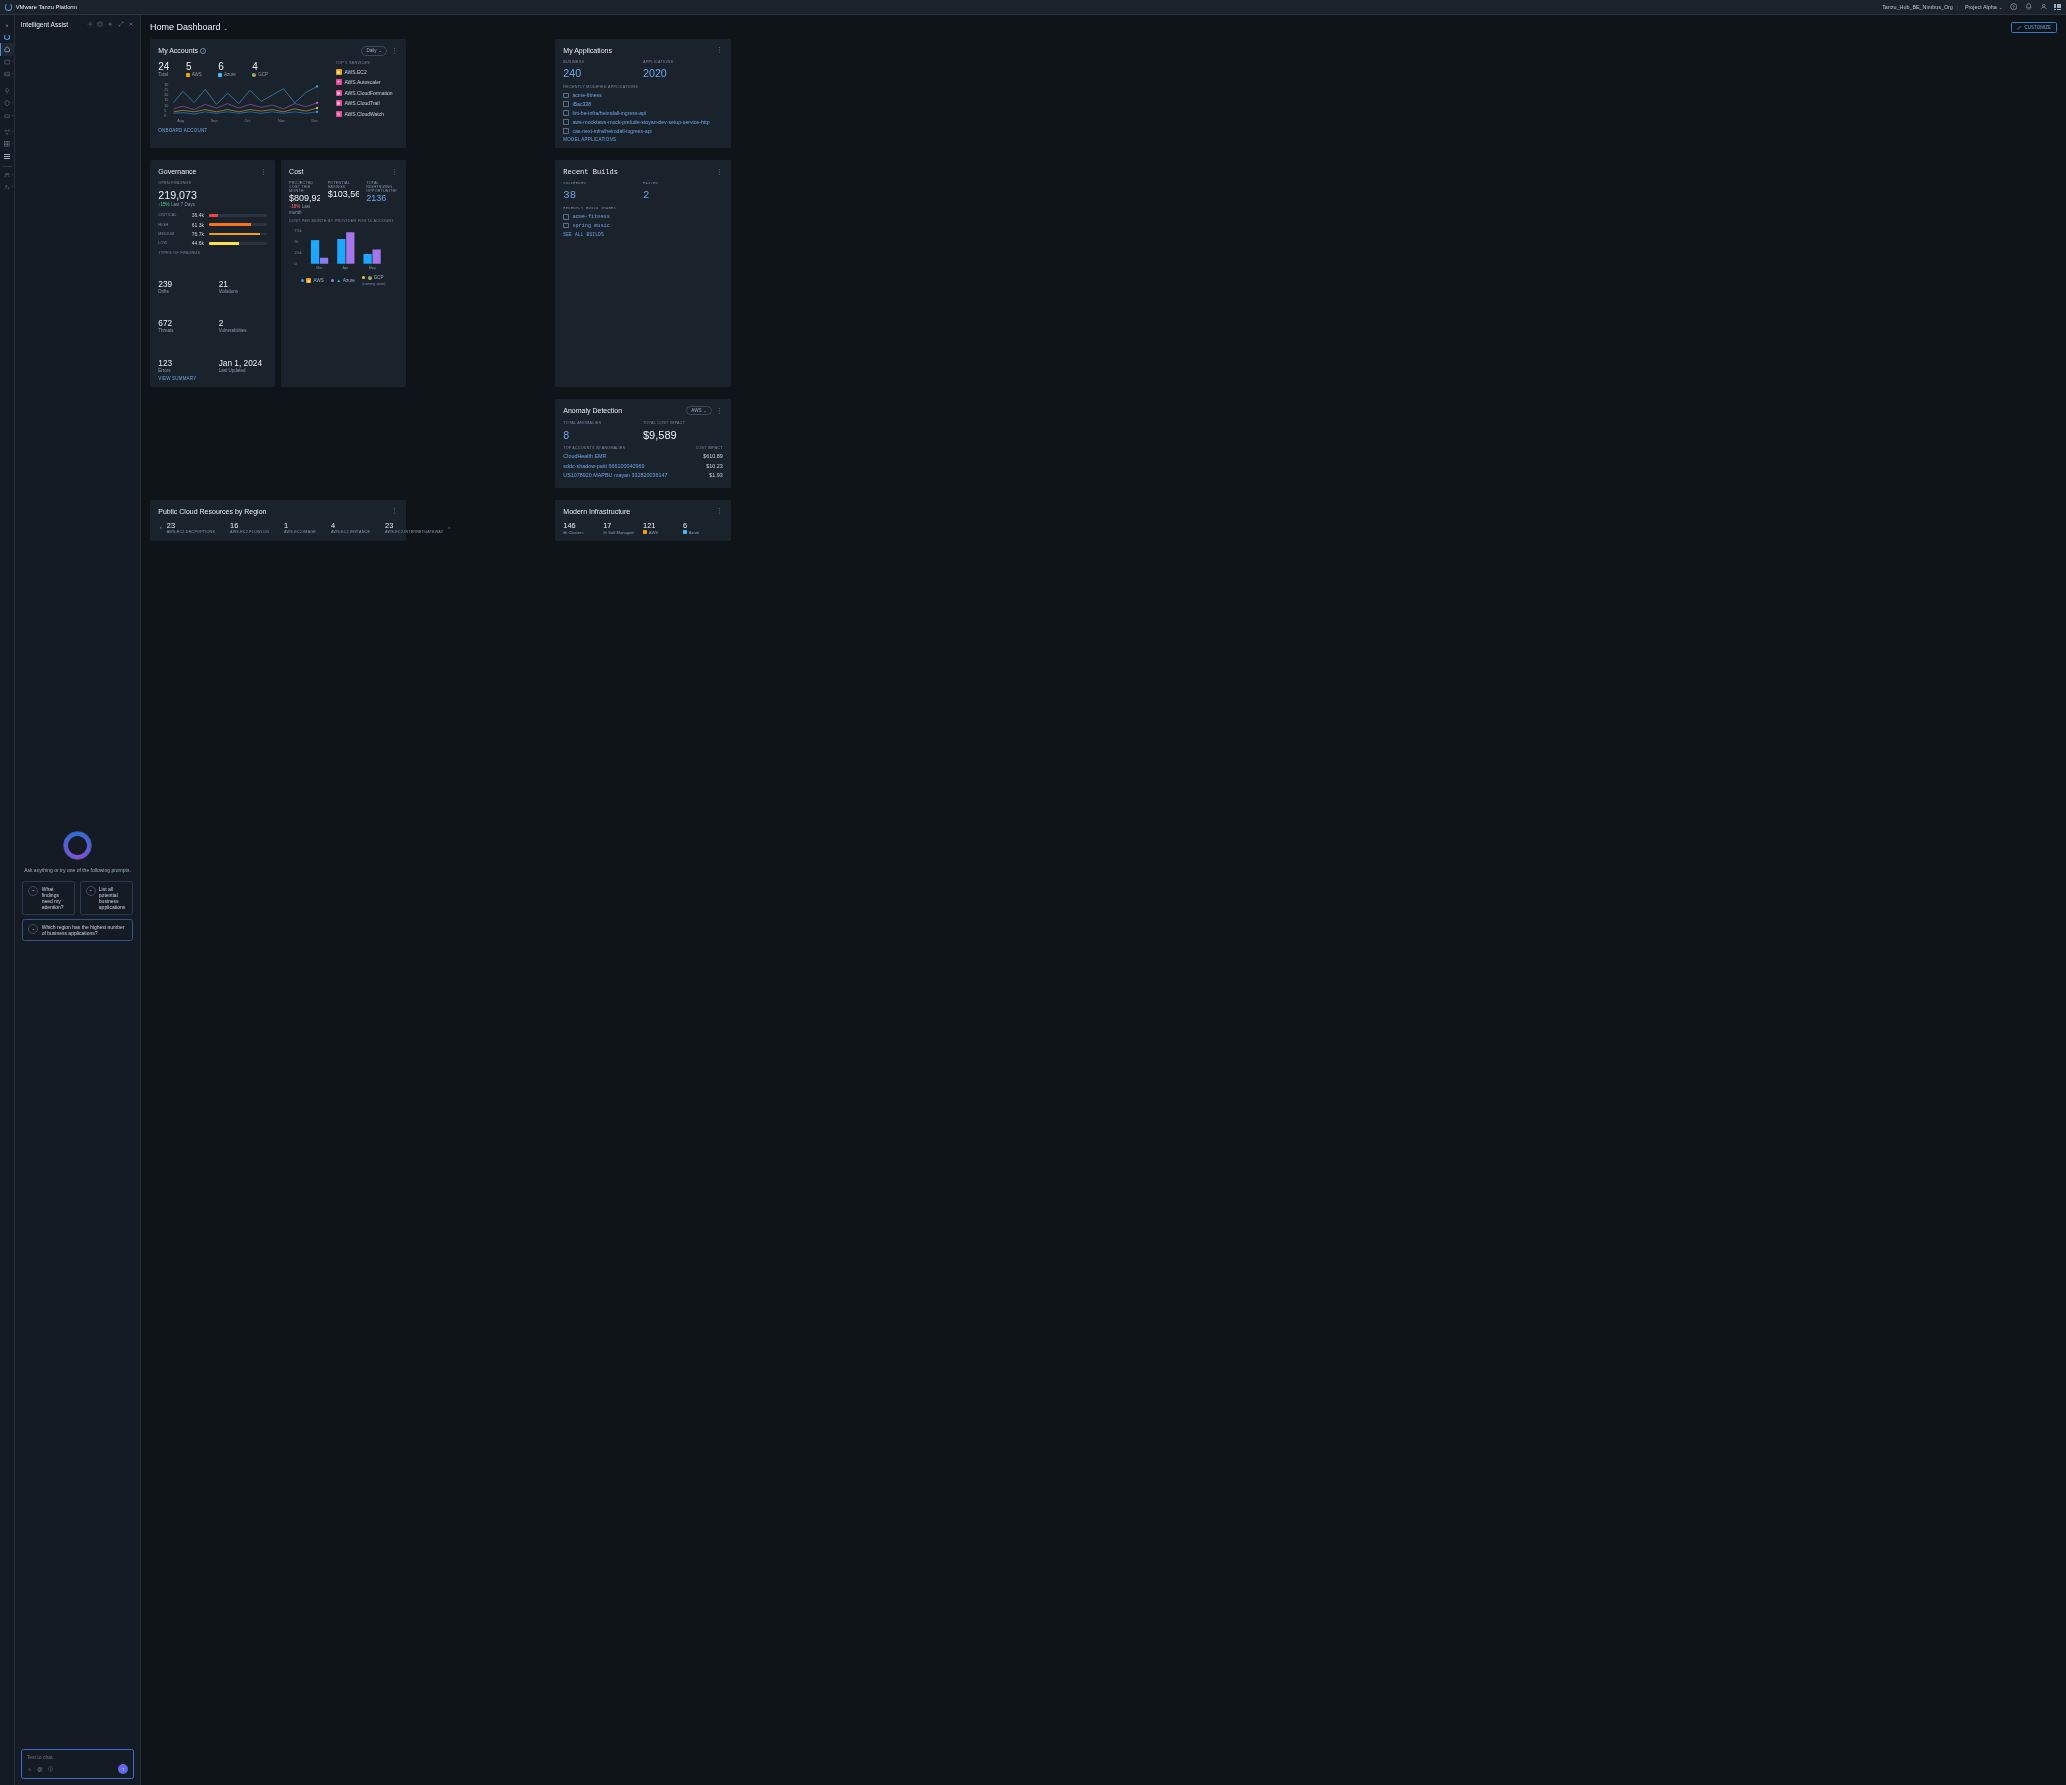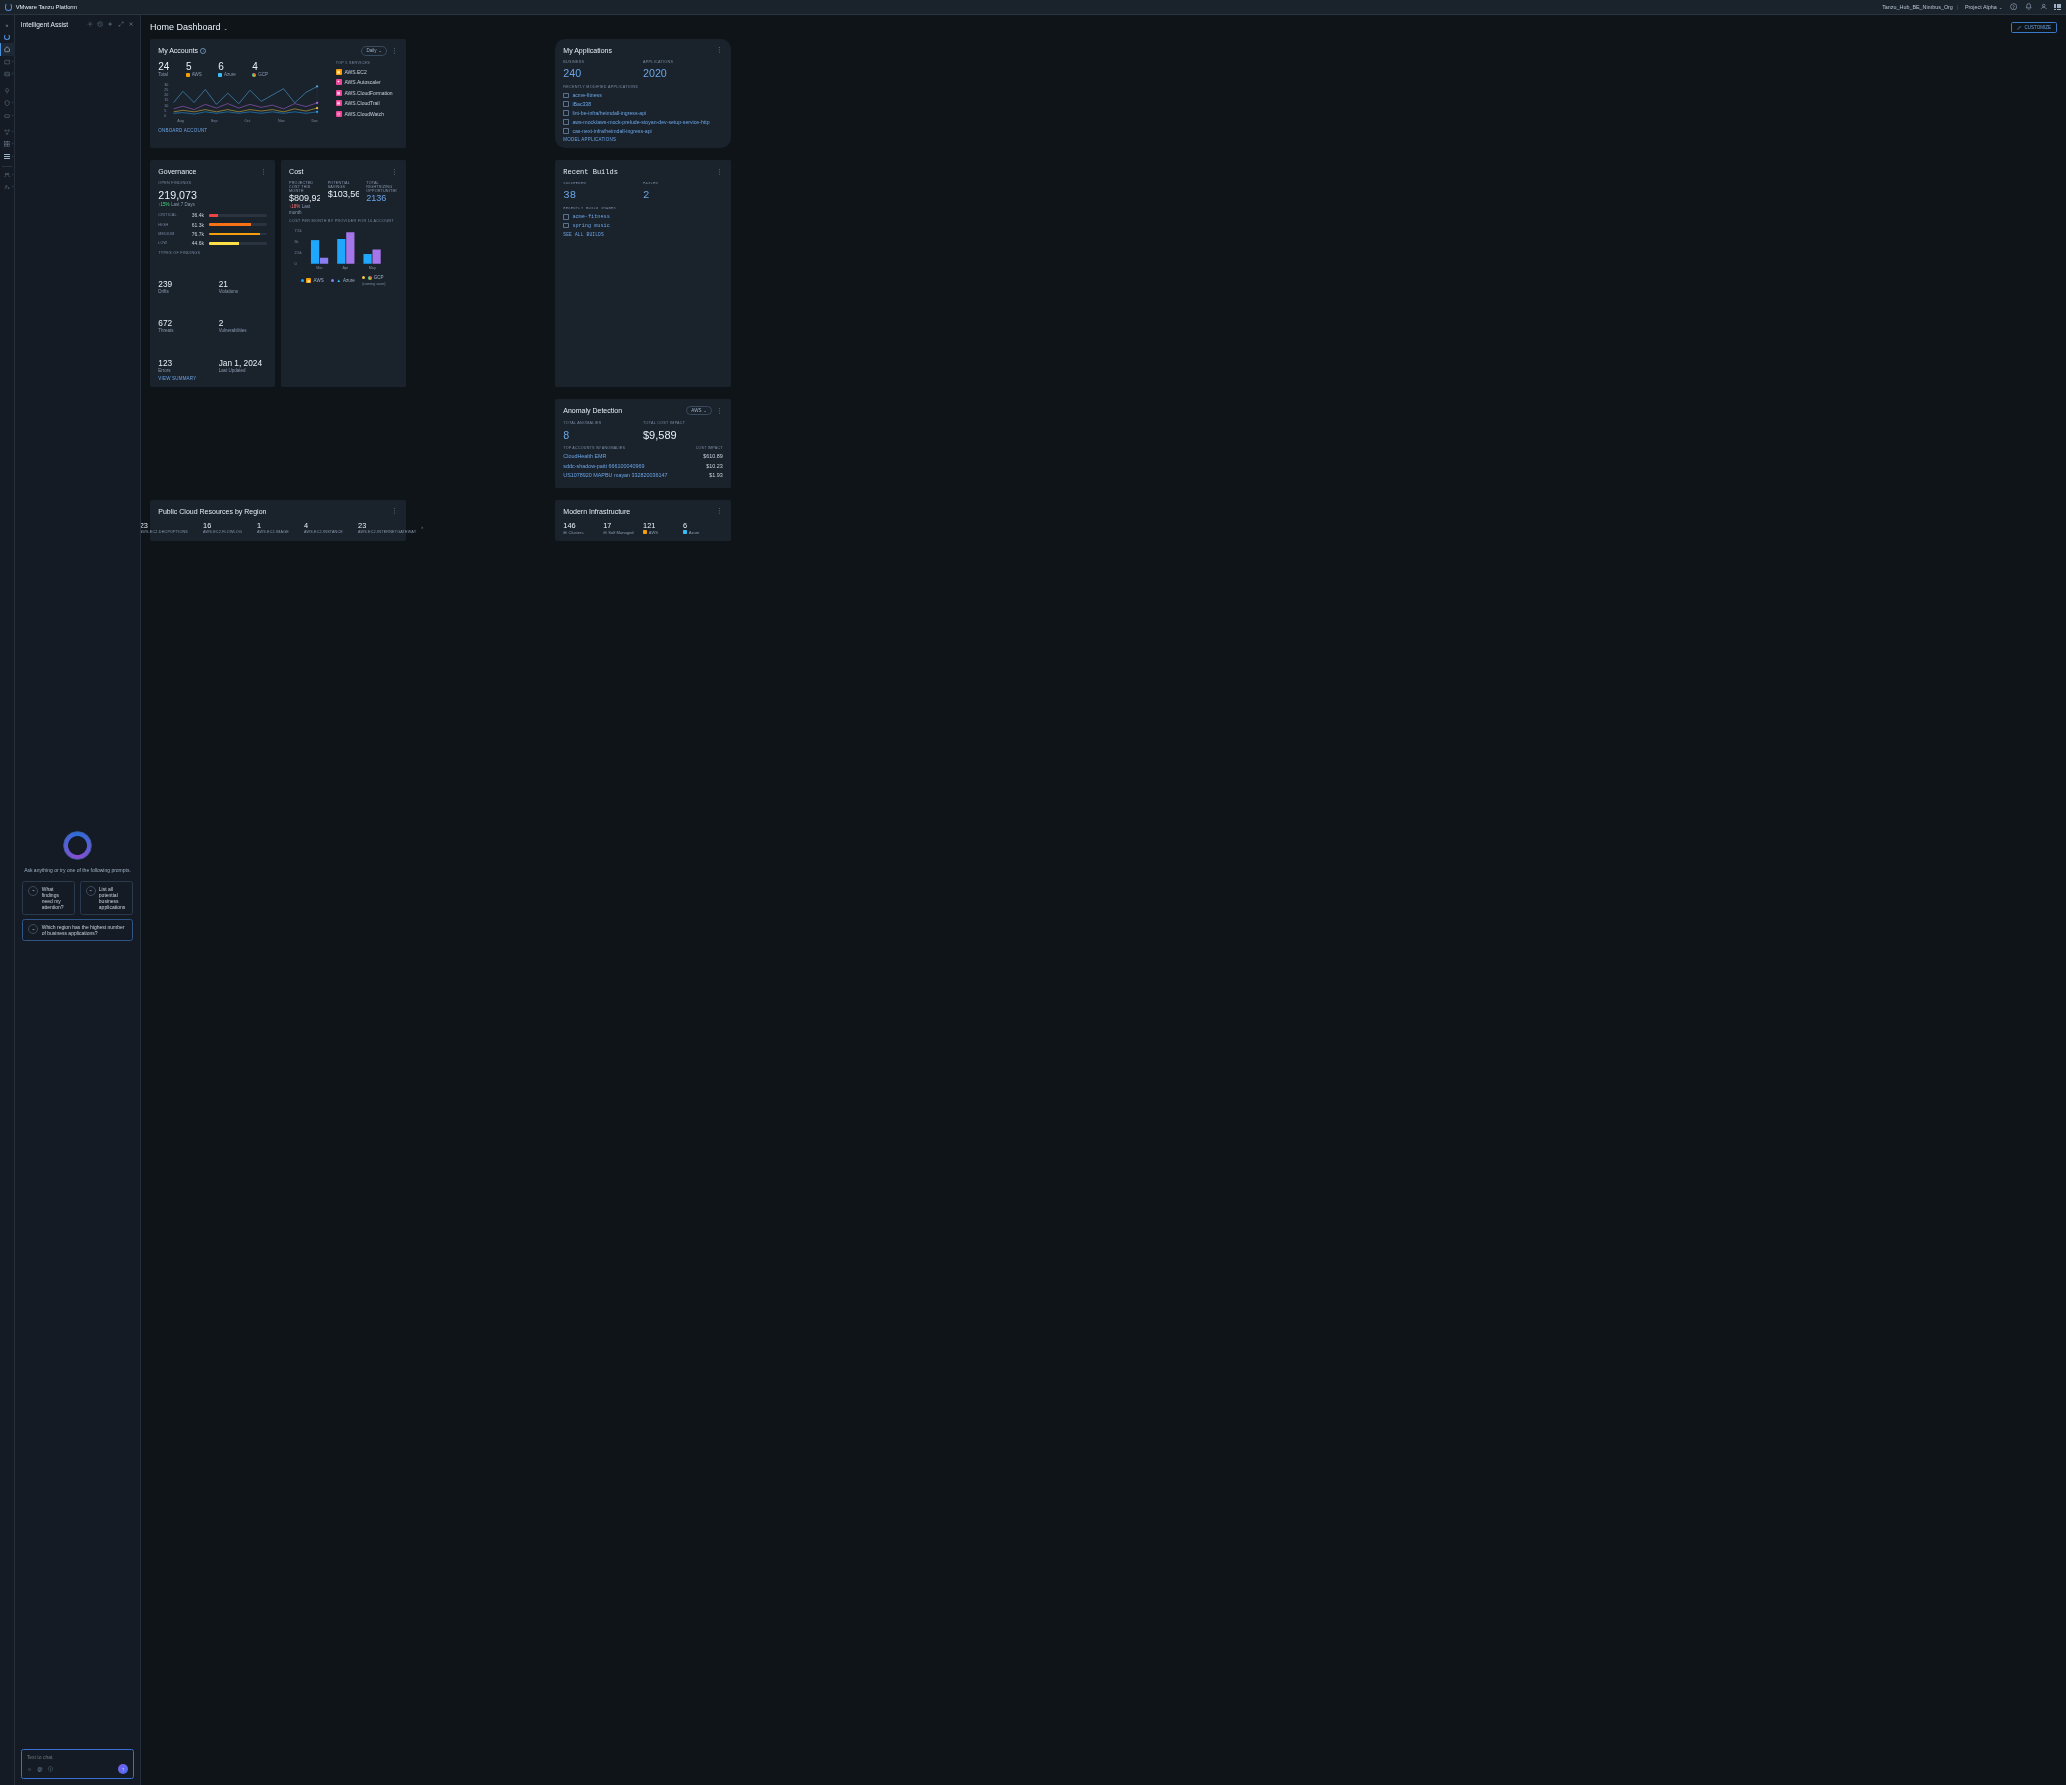--- a/index.html
+++ b/index.html
@@ -156,21 +156,21 @@
 .ldot{width:3.3px;height:3.3px;border-radius:50%;}
 .l-aws{background:#1ea7fd;} .l-azure{background:#8b7cf0;} .l-gcp{background:#f5c842;}
 
 
 .ano-row { display:flex; align-items:center; font-size:5.4px; margin-bottom:3.7px; }
 .ano-name { color:#6ba5e6; cursor:pointer; flex:1; }
 .ano-val { color:#c7d2de; }
 .ano-hdr-row { display:flex; font-size:3.7px; color:#7a8da3; text-transform:uppercase; letter-spacing:0.2px; margin-bottom:3.3px;}
 
 
-.region-scroll { display:flex; align-items:center; gap:3.3px;justify-content:center; }
+.region-scroll { display:flex; align-items:center; gap:3.3px; }
 .region-nav { color:#8a9bb0; cursor:pointer; padding:0 1.7px; }
 .region-items { display:flex; gap:15px; flex:1; }
 .region-item .v{font-size:7.4px;color:#e8f0f8;font-weight:500;} .region-item .l{font-size:3.7px;color:#8a9bb0;letter-spacing:0.2px;}
 
 
 .infra-row { display:flex; }
 .infra-stat { flex:1; } .infra-stat .v{font-size:7.4px;color:#e8f0f8;font-weight:500;} .infra-stat .l{font-size:4.1px;color:#8a9bb0;display:flex;align-items:center;gap:1.7px;}
 
 .sp{flex:1;}
 .chev::after{content:"⌄";font-size:4.5px;}
@@ -481,21 +481,21 @@
                   <span>AWS.CloudTrail</span>
                 </div>
               <div class="svc-item">
                   <span class="svc-badge b-pink">◎</span>
                   <span>AWS.CloudWatch</span>
                 </div>
             </div>
           </div>
         </div>
 
-        <div class="card" style="grid-column:3;border-radius:10px;">
+        <div class="card" style="grid-column:3;">
           <div class="card-hdr">
             <div class="card-title">
                 <span>My Applications</span>
               </div>
             <div class="sp"></div>
               <div class="card-menu">⋮</div>
           </div>
           <div class="apps-stat-row" style="margin-bottom:5.8px;">
             <div class="stat">
                 <div class="sec-lbl">BUSINESS</div>

